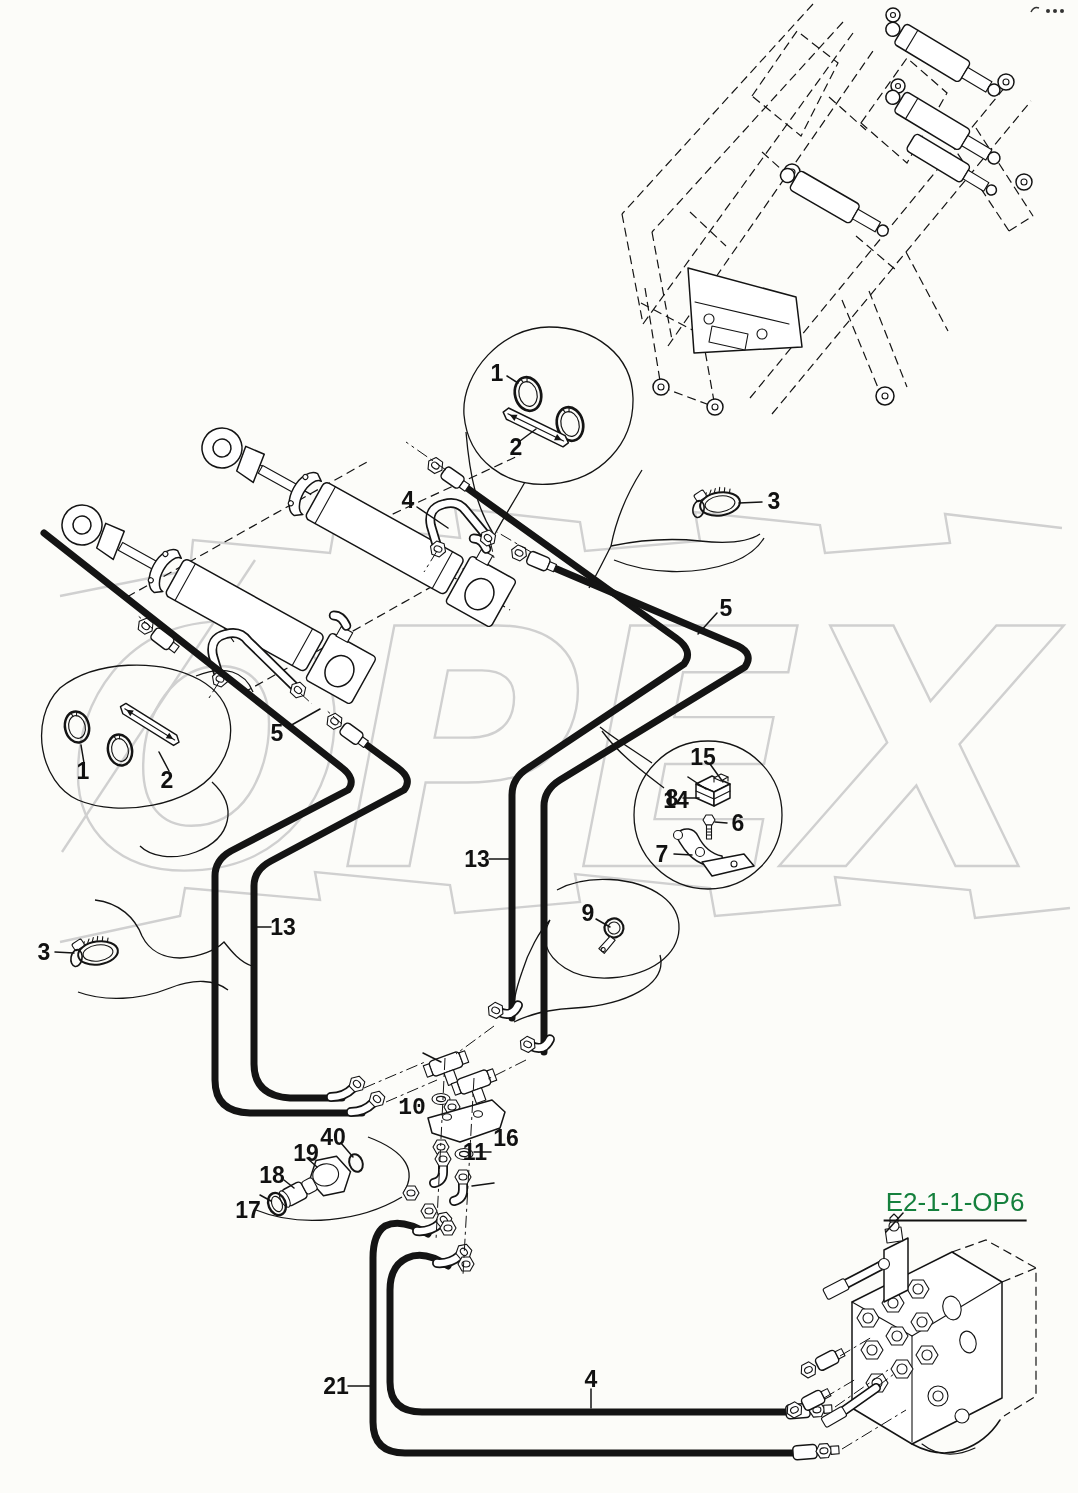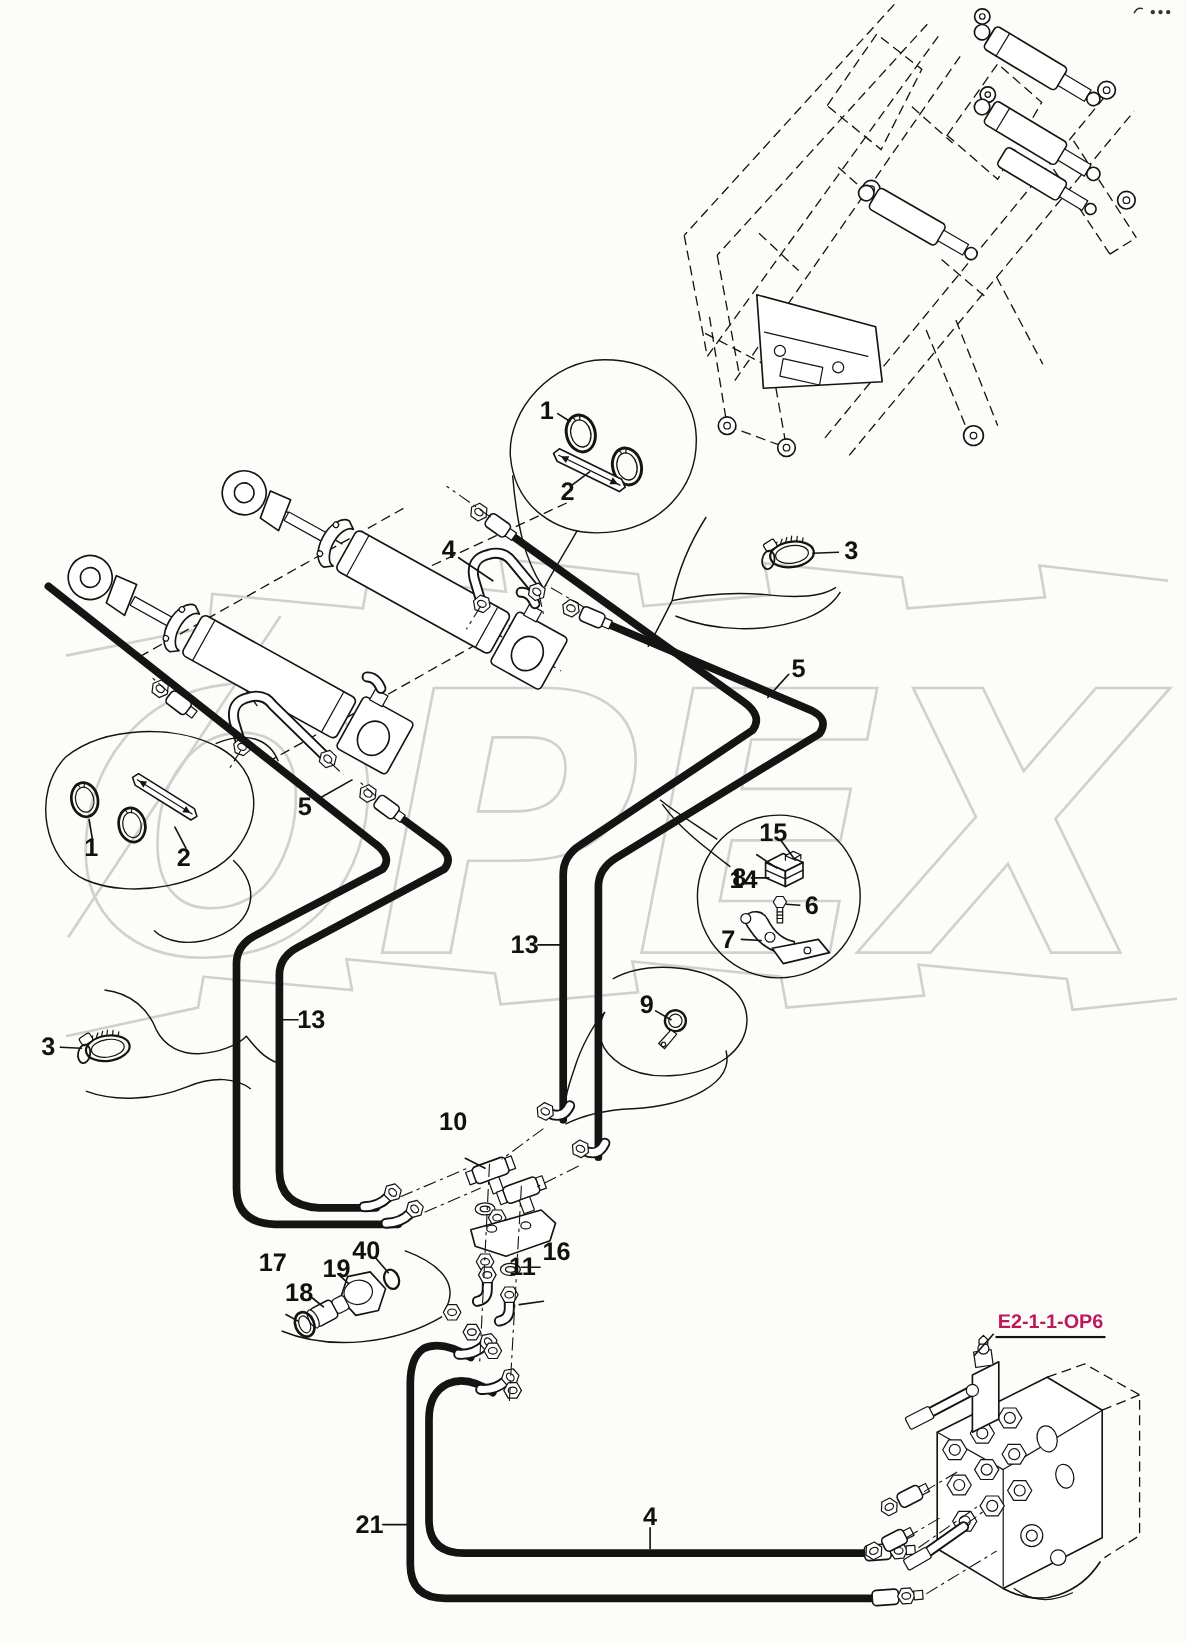--- a/index.html
+++ b/index.html
@@ -16,21 +16,21 @@
   .cl  {fill:none;stroke:#141414;stroke-width:1;stroke-dasharray:12 4 3 4;}
   .bal {fill:none;stroke:#141414;stroke-width:1.3;}
   .wm  {fill:none;stroke:#d0d0d0;stroke-width:2.4;}
   .tubo{fill:none;stroke:#141414;stroke-width:10;stroke-linecap:round;}
   .tubi{fill:none;stroke:#ffffff;stroke-width:6.5;stroke-linecap:round;}
   .ldr {fill:none;stroke:#141414;stroke-width:1.5;stroke-linecap:round;}
   
   .pn{position:absolute;transform:translate(-50%,-50%);font-weight:bold;font-size:23px;
       color:#111;white-space:nowrap;line-height:1;}
   #ref-label{position:absolute;left:955px;top:1204px;transform:translate(-50%,-50%);
-      font-weight:bold;font-size:18px;color:#be185d;border-bottom:2px solid #111;
+      font-weight:normal;font-size:26px;color:#15803d;border-bottom:2px solid #111;
       padding:0 2px 2px 2px;white-space:nowrap;}
 </style>
 </head>
 <body>
 
 <div class="stage">
 
 <svg width="1078" height="1493" viewBox="0 0 1078 1493">
 
   <defs>
@@ -487,26 +487,26 @@
       <div class="pn" style="left: 167px; top: 780px;">2</div>
       <div class="pn" style="left: 703px; top: 757px;">15</div>
       <div class="pn" style="left: 676px; top: 800px;">14</div>
       <div class="pn" style="left: 672px; top: 798px;">8</div>
       <div class="pn" style="left: 738px; top: 823px;">6</div>
       <div class="pn" style="left: 662px; top: 854px;">7</div>
       <div class="pn" style="left: 477px; top: 859px;">13</div>
       <div class="pn" style="left: 588px; top: 913px;">9</div>
       <div class="pn" style="left: 283px; top: 927px;">13</div>
       <div class="pn" style="left: 44px; top: 952px;">3</div>
-      <div class="pn" style="left: 412px; top: 1020px;">10</div>
+      <div class="pn" style="left: 412px; top: 1108px; font-family: Liberation Mono, monospace;">10</div>
       <div class="pn" style="left: 333px; top: 1137px;">40</div>
       <div class="pn" style="left: 306px; top: 1153px;">19</div>
       <div class="pn" style="left: 475px; top: 1152px;">11</div>
       <div class="pn" style="left: 272px; top: 1175px;">18</div>
       <div class="pn" style="left: 506px; top: 1138px; text-align: right;">16</div>
-      <div class="pn" style="left: 248px; top: 1148px;">17</div>
+      <div class="pn" style="left: 248px; top: 1210px;">17</div>
       <div class="pn" style="left: 336px; top: 1386px;">21</div>
       <div class="pn" style="left: 591px; top: 1379px;">4</div>
     </div>
 
 <div id="ref-label">E2-1-1-OP6</div>
 
 </div>
 
 </body></html>

